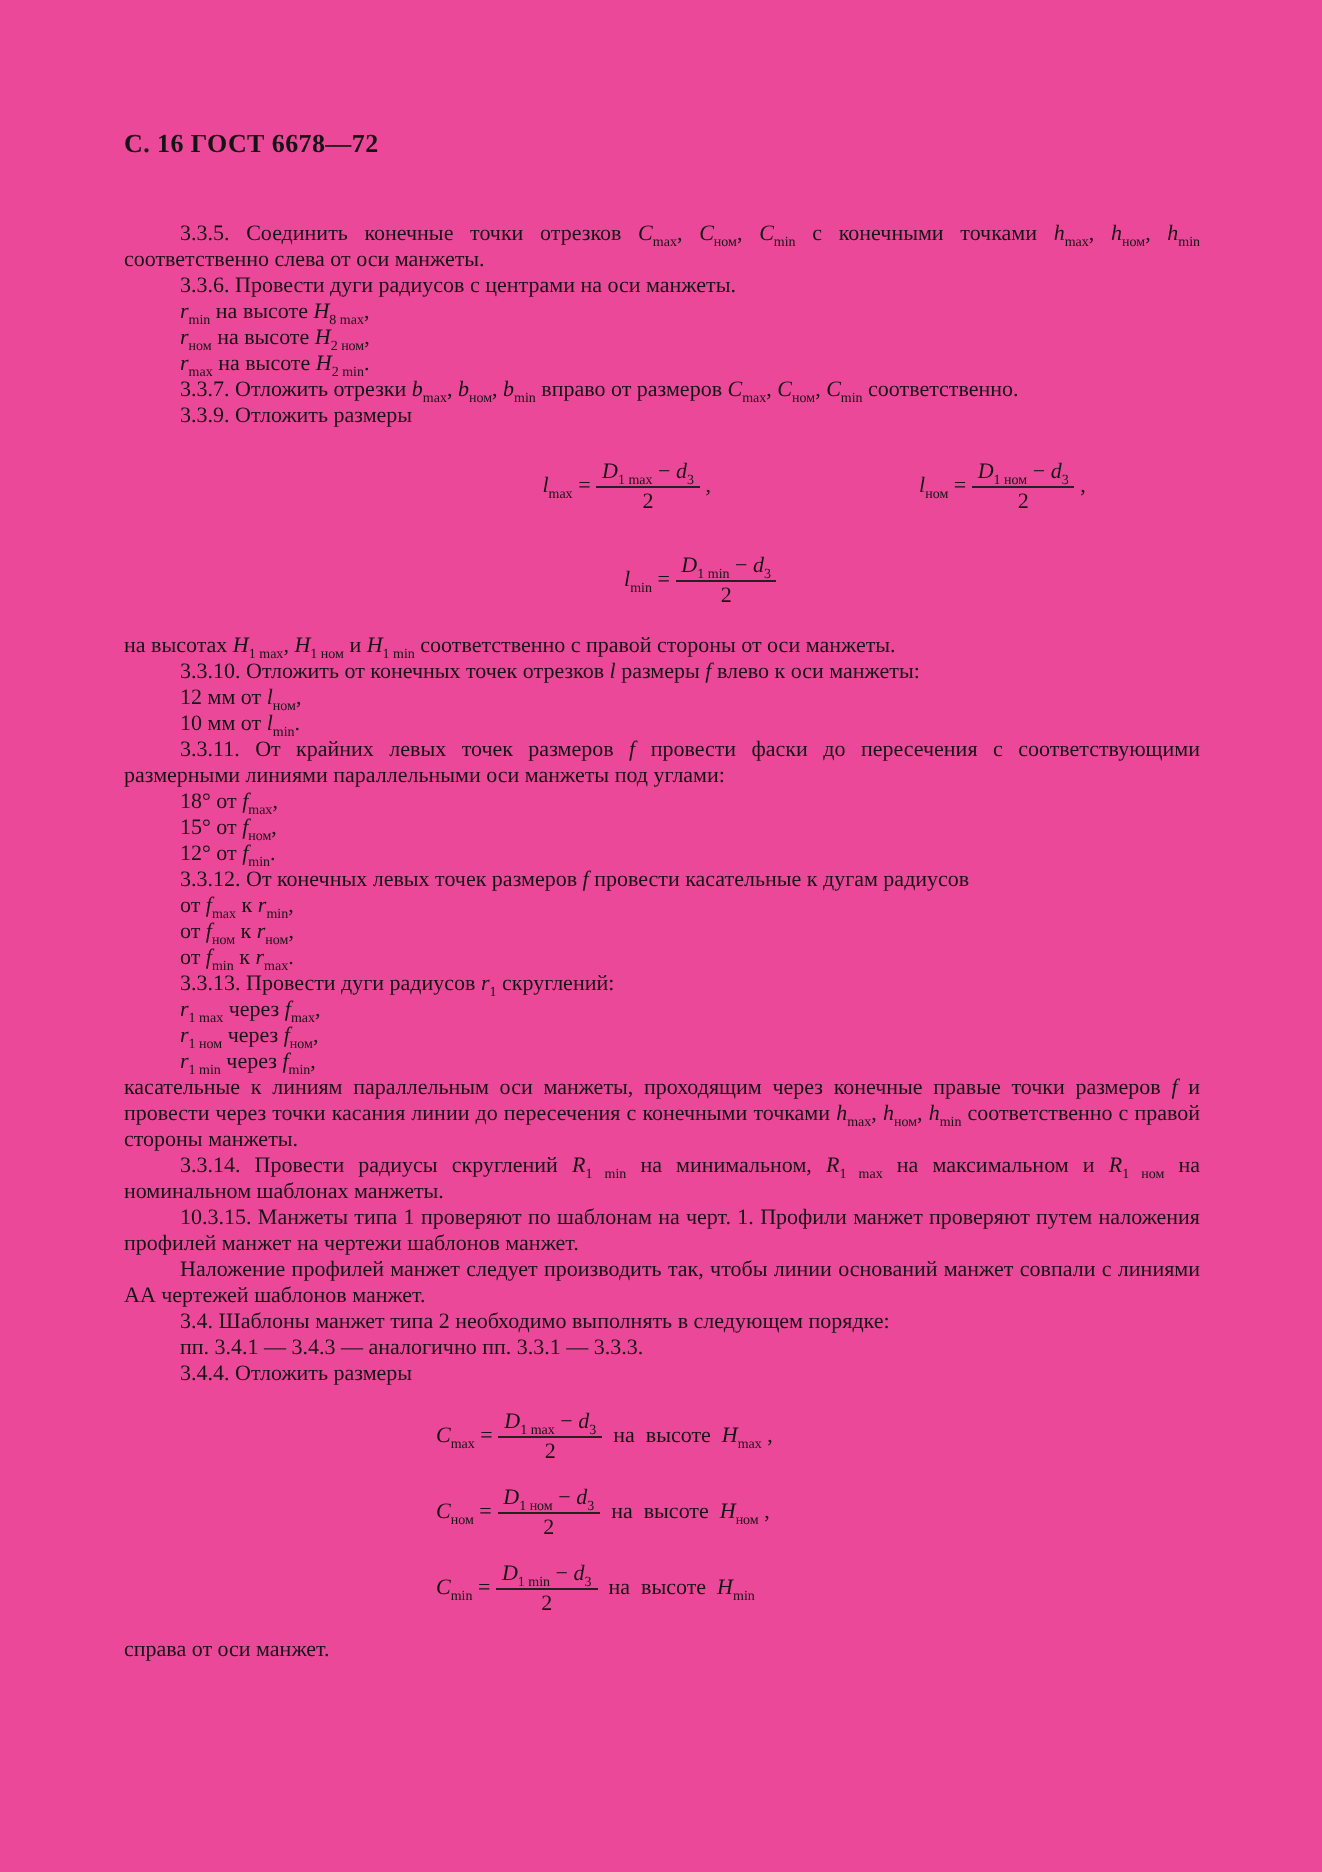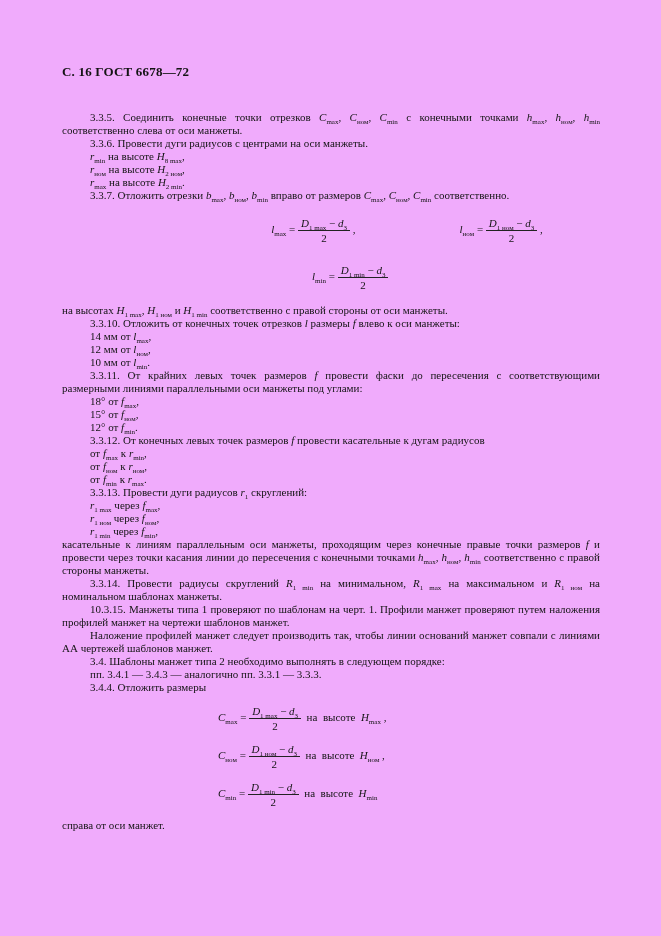--- a/index.html
+++ b/index.html
@@ -1,19 +1,19 @@
 <!DOCTYPE html>
 <html><head>
 <meta charset="utf-8">
 <style>
   html, body { margin:0; padding:0; background:#ffffff; }
   .page {
     position:relative;
     width:661px; height:936px;
-    background:#f0abfc;
+    background:#ec4899;
     font-family:"Liberation Serif", serif;
     color:#141414;
     overflow:hidden;
   }
   .page-header {
     position:absolute; top:64px; left:62px;
     font-weight:bold; font-size:13px; letter-spacing:0.2px;
     white-space:nowrap;
   }
   .page-content {
@@ -46,28 +46,28 @@
 
 <div class="page">
   <div class="page-header">С. 16 ГОСТ 6678—72</div>
   <div class="page-content">
       <p class="indent">3.3.5. Соединить конечные точки отрезков <i>C</i><sub>max</sub>, <i>C</i><sub>ном</sub>, <i>C</i><sub>min</sub> с конечными точками <i>h</i><sub>max</sub>, <i>h</i><sub>ном</sub>, <i>h</i><sub>min</sub> соответственно слева от оси манжеты.</p>
       <p class="indent">3.3.6. Провести дуги радиусов с центрами на оси манжеты.</p>
       <p class="indent"><i>r</i><sub>min</sub> на высоте <i>H</i><sub>8 max</sub>,</p>
       <p class="indent"><i>r</i><sub>ном</sub> на высоте <i>H</i><sub>2 ном</sub>,</p>
       <p class="indent"><i>r</i><sub>max</sub> на высоте <i>H</i><sub>2 min</sub>.</p>
       <p class="indent">3.3.7. Отложить отрезки <i>b</i><sub>max</sub>, <i>b</i><sub>ном</sub>, <i>b</i><sub>min</sub> вправо от размеров <i>C</i><sub>max</sub>, <i>C</i><sub>ном</sub>, <i>C</i><sub>min</sub> соответственно.</p>
+      <p class="indent">3.3.9. Отложить размеры</p>
       <div class="formula-split">
         <span><i>l</i><sub>max</sub> = <span class="frac"><span class="num"><i>D</i><sub>1 max</sub> − <i>d</i><sub>3</sub></span><span class="den">2</span></span> ,</span>
         <span><i>l</i><sub>ном</sub> = <span class="frac"><span class="num"><i>D</i><sub>1 ном</sub> − <i>d</i><sub>3</sub></span><span class="den">2</span></span> ,</span>
       </div>
       <div class="formula-line f-lmin"><i>l</i><sub>min</sub> = <span class="frac"><span class="num"><i>D</i><sub>1 min</sub> − <i>d</i><sub>3</sub></span><span class="den">2</span></span></div>
       <p class="noindent">на высотах <i>H</i><sub>1 max</sub>, <i>H</i><sub>1 ном</sub> и <i>H</i><sub>1 min</sub> соответственно с правой стороны от оси манжеты.</p>
       <p class="indent">3.3.10. Отложить от конечных точек отрезков <i>l</i> размеры <i>f</i> влево к оси манжеты:</p>
-      <p class="indent">14 мм от <i>l</i><sub>max</sub>,</p>
       <p class="indent">12 мм от <i>l</i><sub>ном</sub>,</p>
       <p class="indent">10 мм от <i>l</i><sub>min</sub>.</p>
       <p class="indent">3.3.11. От крайних левых точек размеров <i>f</i> провести фаски до пересечения с соответствующими размерными линиями параллельными оси манжеты под углами:</p>
       <p class="indent">18° от <i>f</i><sub>max</sub>,</p>
       <p class="indent">15° от <i>f</i><sub>ном</sub>,</p>
       <p class="indent">12° от <i>f</i><sub>min</sub>.</p>
       <p class="indent">3.3.12. От конечных левых точек размеров <i>f</i> провести касательные к дугам радиусов</p>
       <p class="indent">от <i>f</i><sub>max</sub> к <i>r</i><sub>min</sub>,</p>
       <p class="indent">от <i>f</i><sub>ном</sub> к <i>r</i><sub>ном</sub>,</p>
       <p class="indent">от <i>f</i><sub>min</sub> к <i>r</i><sub>max</sub>.</p>

